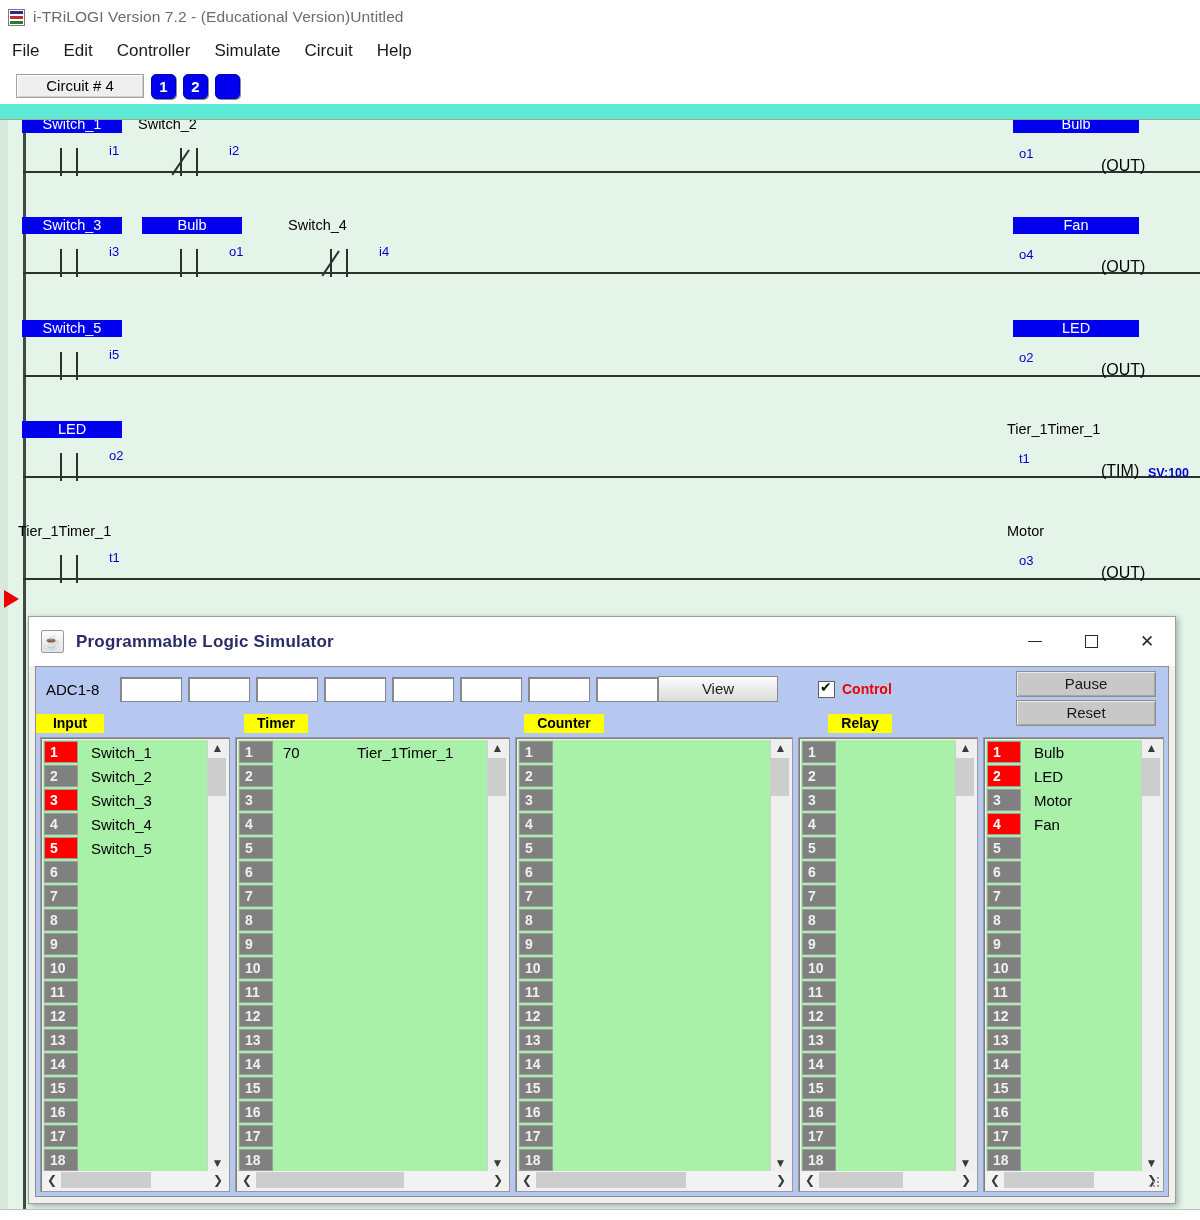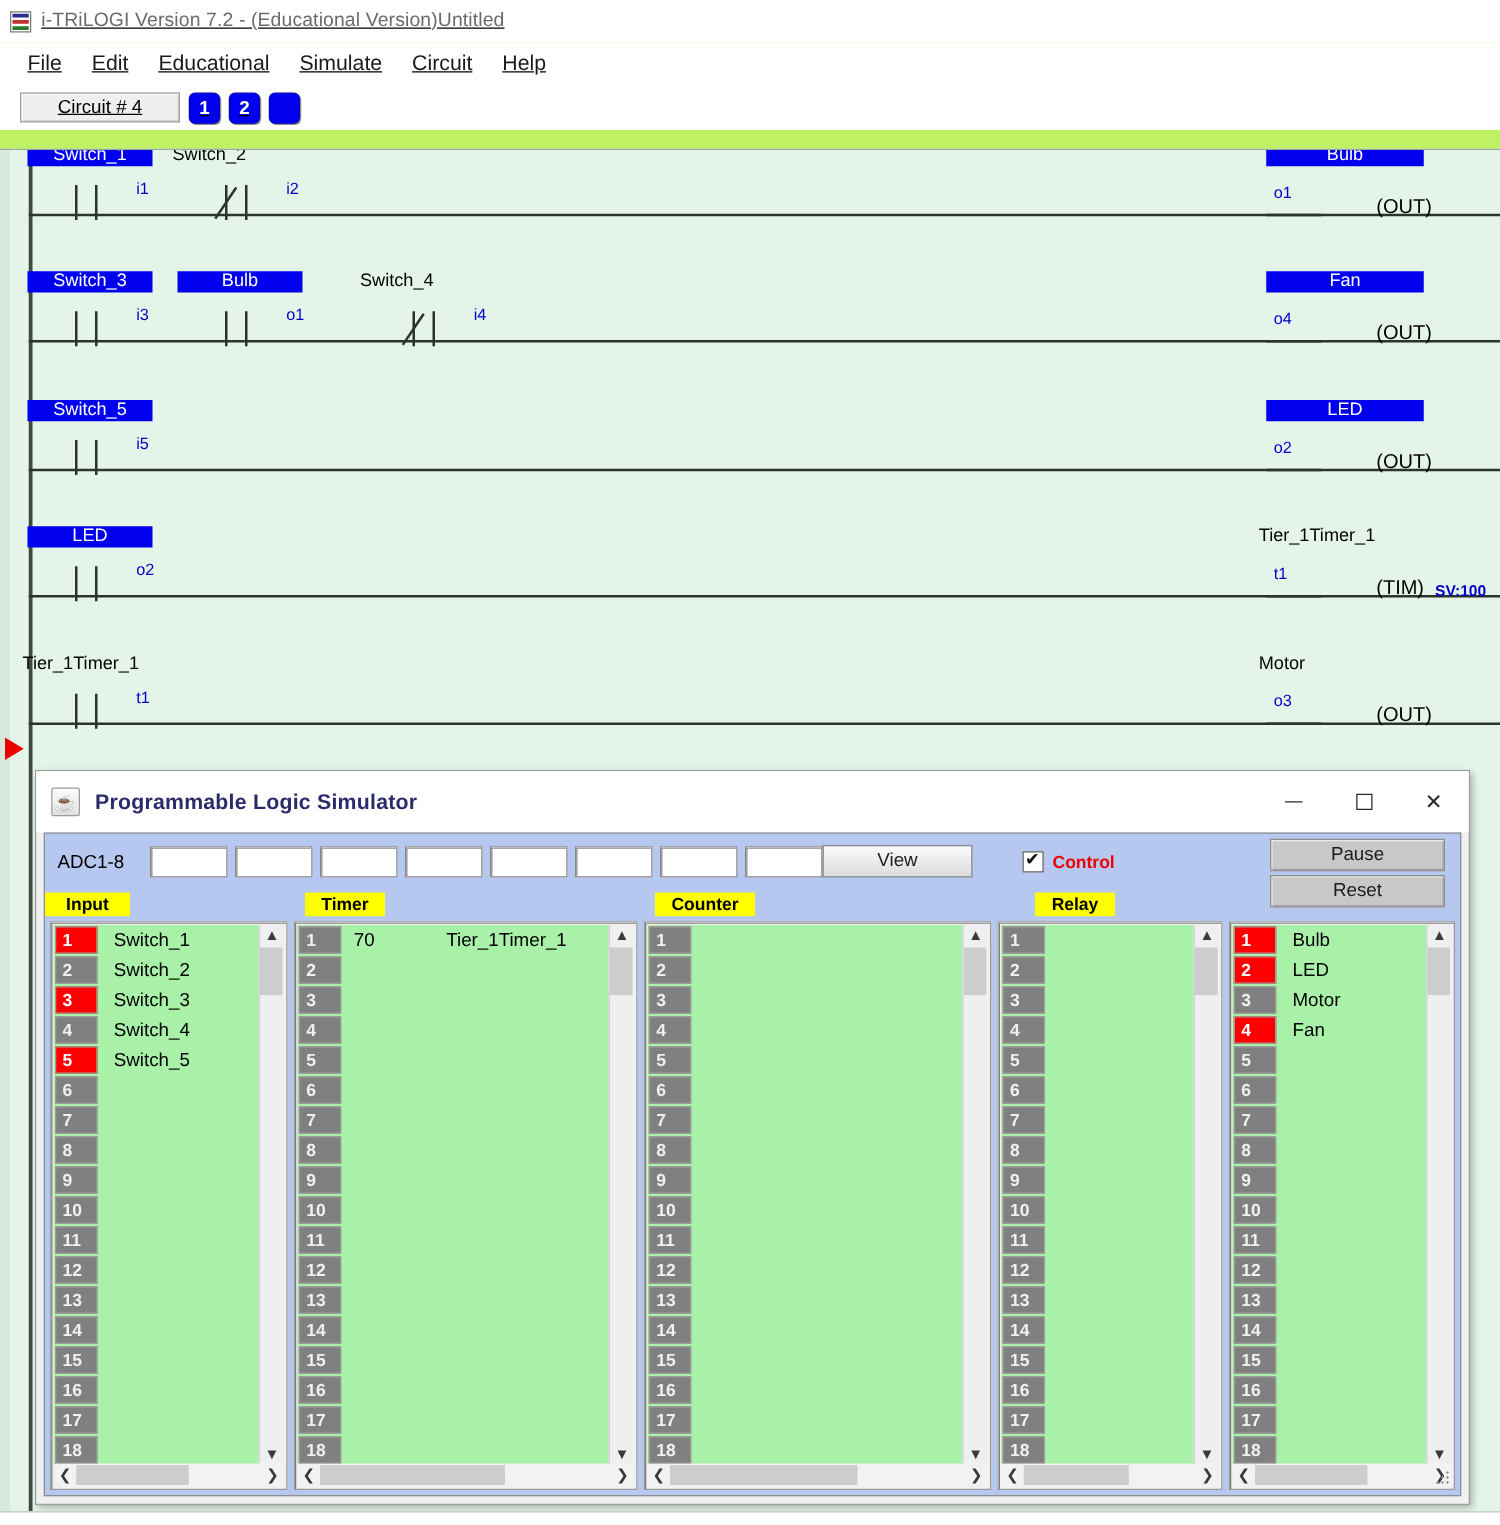--- a/index.html
+++ b/index.html
@@ -7,21 +7,21 @@
   body {
     width:1200px; height:1220px;
     background:#ffffff;
     font-family:"Liberation Sans", sans-serif;
     font-size:15px;
     overflow:hidden;
     position:relative;
   }
 
   
-  #app { position:absolute; inset:0; background:#bef264;text-decoration:underline; }
+  #app { position:absolute; inset:0; background:#5eead4; }
 
   
   .titlebar {
     height:34px; display:flex; align-items:center; gap:8px;
     padding-left:8px; background:#ffffff;
   }
   .tb-icon {
     width:17px; height:17px; position:relative; flex:none;
     background:#ffffff; border:1px solid #7a7a7a;
     display:flex; flex-direction:column; justify-content:space-between;
@@ -29,21 +29,21 @@
   }
   .tb-icon i { display:block; height:3px; }
   .tb-icon i:nth-child(1){ background:#2b2b8f; }
   .tb-icon i:nth-child(2){ background:#c03030; }
   .tb-icon i:nth-child(3){ background:#2b7a2b; }
   .tb-title { color:#6b6b6b; font-size:15.5px; letter-spacing:.1px; }
 
   
   .menubar {
     height:34px; display:flex; align-items:center; gap:0px;
-    padding-left:10px; background:#ffffff;
+    background:#ffffff;
   }
   .menubar .mi {
     padding:3px 12px; font-size:17px; color:#1a1a1a; cursor:default;
   }
 
   
   .circbar {
     height:36px; display:flex; align-items:center; gap:7px;
     padding-left:16px; background:#ffffff;
   }
@@ -286,21 +286,21 @@
         <i></i>
         <i></i>
         <i></i>
       </div>
     <div class="tb-title">i-TRiLOGI Version 7.2 - (Educational Version)Untitled</div>
   </div>
 
   <div class="menubar">
     <div class="mi">File</div>
     <div class="mi">Edit</div>
-    <div class="mi">Educational</div>
+    <div class="mi">Controller</div>
     <div class="mi">Simulate</div>
     <div class="mi">Circuit</div>
     <div class="mi">Help</div>
   </div>
 
   <div class="circbar">
     <div class="circ-btn">Circuit # 4</div>
     <div class="pg-btn">1</div>
     <div class="pg-btn">2</div>
     <div class="pg-btn blank"></div>

